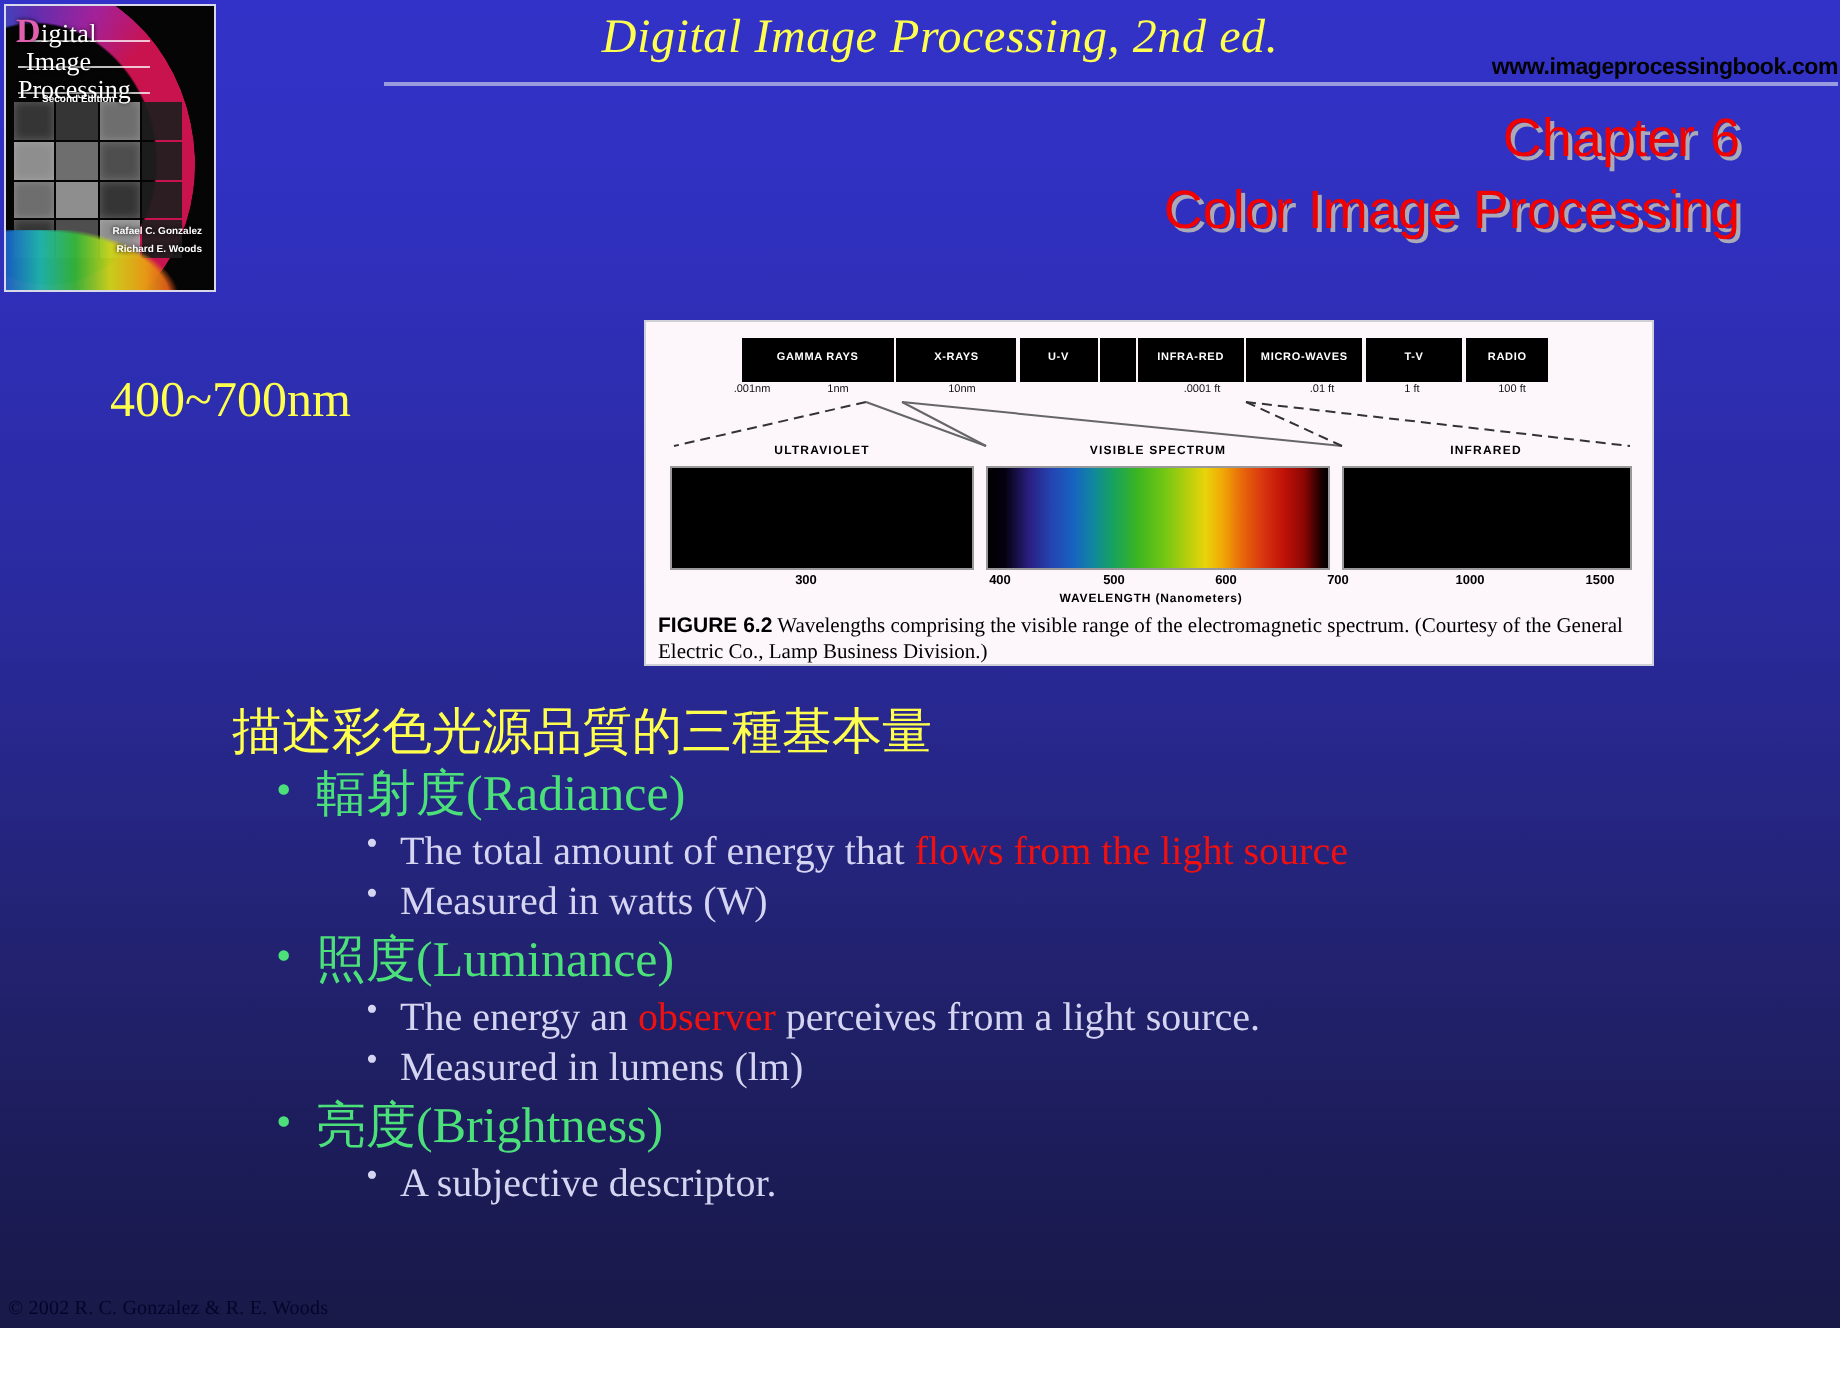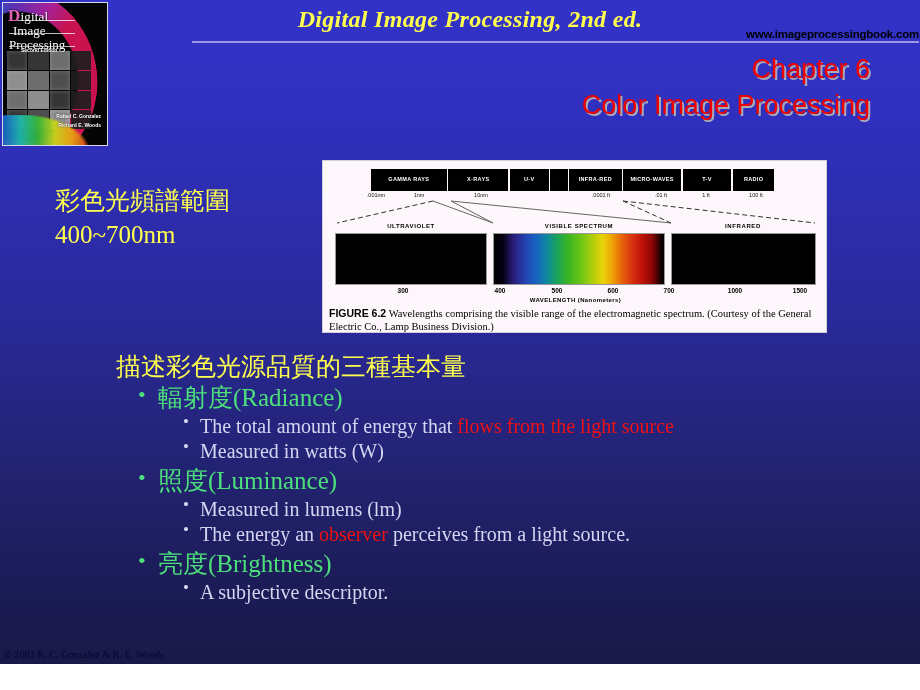--- a/index.html
+++ b/index.html
@@ -105,21 +105,20 @@
   
   #header-title {
     position: absolute;
     left: 190px; top: 6px; width: 560px;
     text-align: center;
     color: #ffff4d;
     font-family: "Liberation Serif", serif;
     font-style: italic;
     font-size: 24px;
     letter-spacing: .3px;
-    font-weight: bold;
   }
   #header-url {
     position: absolute;
     right: 1px; top: 28px;
     color: #000;
     font-family: "Liberation Sans", sans-serif;
     font-weight: bold;
     font-size: 11.5px;
     letter-spacing: -.2px;
   }
@@ -362,21 +361,20 @@
   <div id="header-title">Digital Image Processing, 2nd ed.</div>
   <div id="header-url">www.imageprocessingbook.com</div>
   <div id="header-rule"></div>
 
   <div id="chapter-heading">
     <div>Chapter 6</div>
     <div>Color Image Processing</div>
   </div>
 
   <div id="spectrum-range">
-    <div>彩色光頻譜範圍</div>
     <div>400~700nm</div>
   </div>
 
   <div id="figure-panel">
     <div class="em-bands" id="em-bands">
         <div class="em-band" style="width: 78px;">GAMMA RAYS</div>
         <div class="em-band" style="width: 62px;">X-RAYS</div>
         <div class="em-band" style="width: 40px;">U-V</div>
         <div class="em-band" style="width: 18px;"></div>
         <div class="em-band" style="width: 54px;">INFRA-RED</div>
@@ -432,22 +430,22 @@
     </div>
   </div>
 
   <div id="body-block">
     <div class="lvl0">描述彩色光源品質的三種基本量</div>
     <div id="body-items">
         <div class="lvl1">輻射度(Radiance)</div>
         <div class="lvl2"><span>The total amount of energy that </span><span class="hl">flows from the light source</span></div>
         <div class="lvl2"><span>Measured in watts (W)</span></div>
         <div class="lvl1">照度(Luminance)</div>
+        <div class="lvl2"><span>The energy an </span><span class="hl">observer</span><span> perceives from a light source.</span></div>
         <div class="lvl2"><span>Measured in lumens (lm)</span></div>
-        <div class="lvl2"><span>The energy an </span><span class="hl">observer</span><span> perceives from a light source.</span></div>
         <div class="lvl1">亮度(Brightness)</div>
         <div class="lvl2"><span>A subjective descriptor.</span></div>
       </div>
   </div>
 
   <div id="footer-copyright">© 2002 R. C. Gonzalez &amp; R. E. Woods</div>
 
 </div>
 
 </body></html>

